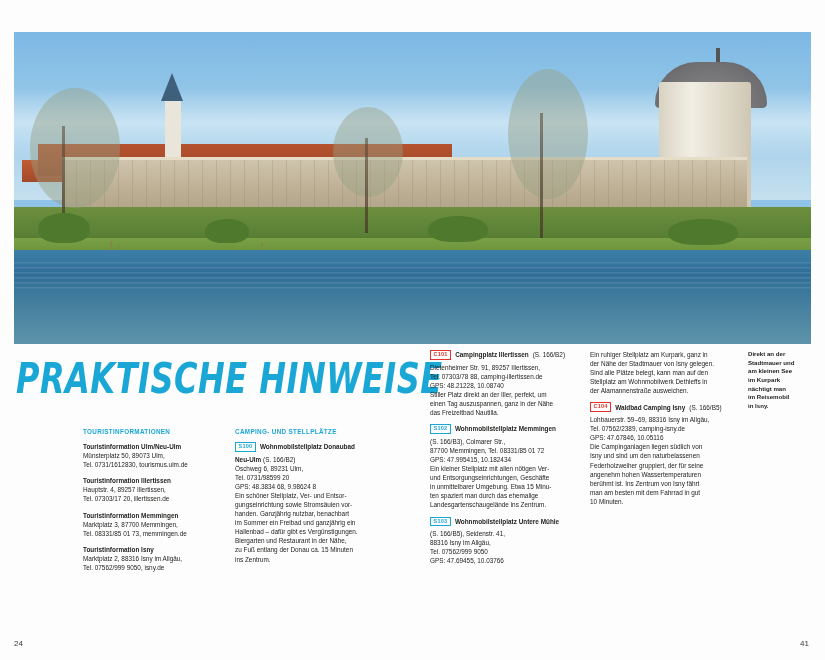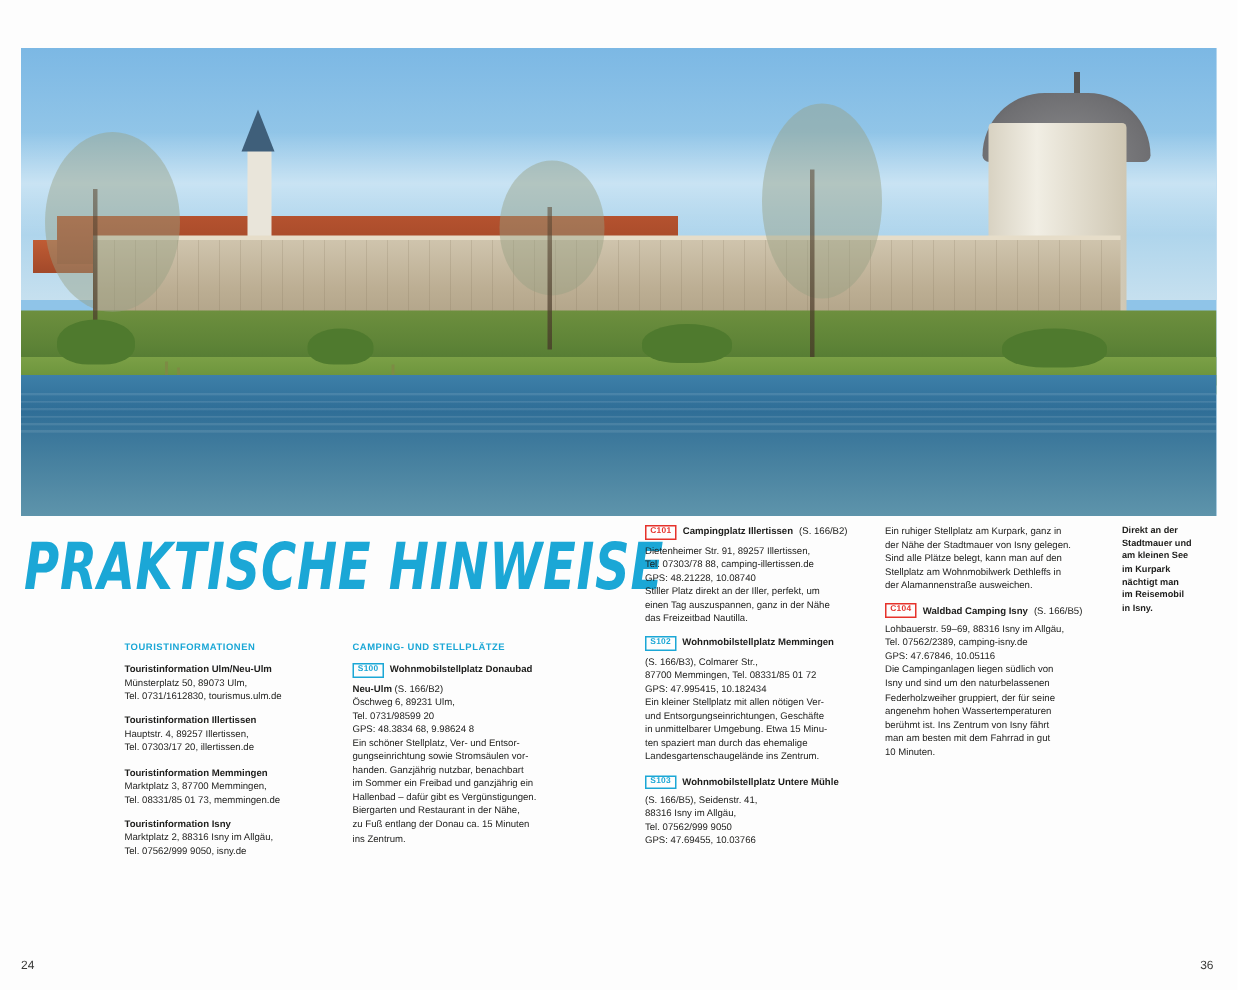--- a/index.html
+++ b/index.html
@@ -412,15 +412,15 @@
       <div class="t">Stadtmauer und</div>
       <div class="t">am kleinen See</div>
       <div class="t">im Kurpark</div>
       <div class="t">nächtigt man</div>
       <div class="t">im Reisemobil</div>
       <div class="t">in Isny.</div>
     </div>
   </div>
 
   <div class="folio" id="folio-left">24</div>
-  <div class="folio" id="folio-right">36</div>
+  <div class="folio" id="folio-right">41</div>
 
 </div>
 
 </body></html>

